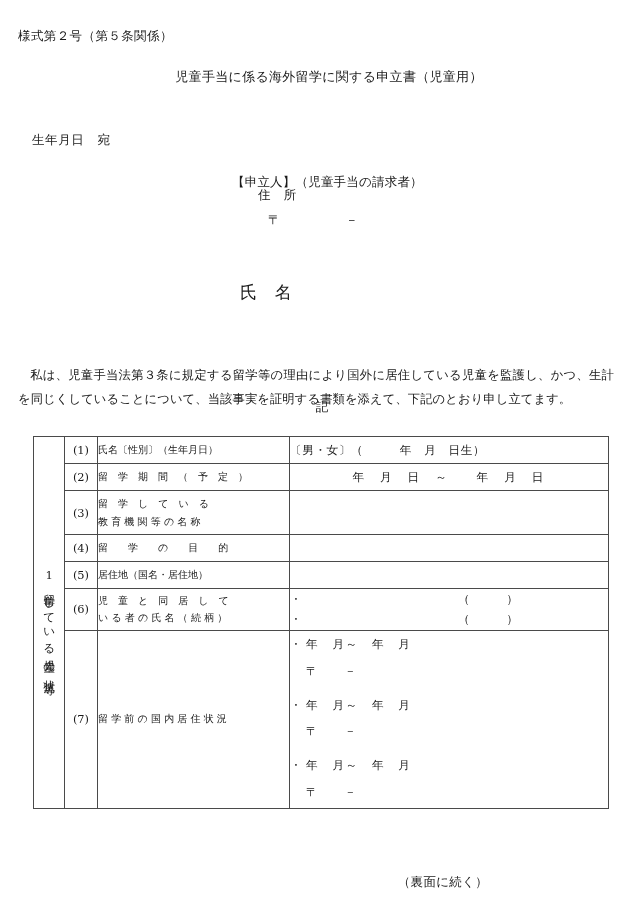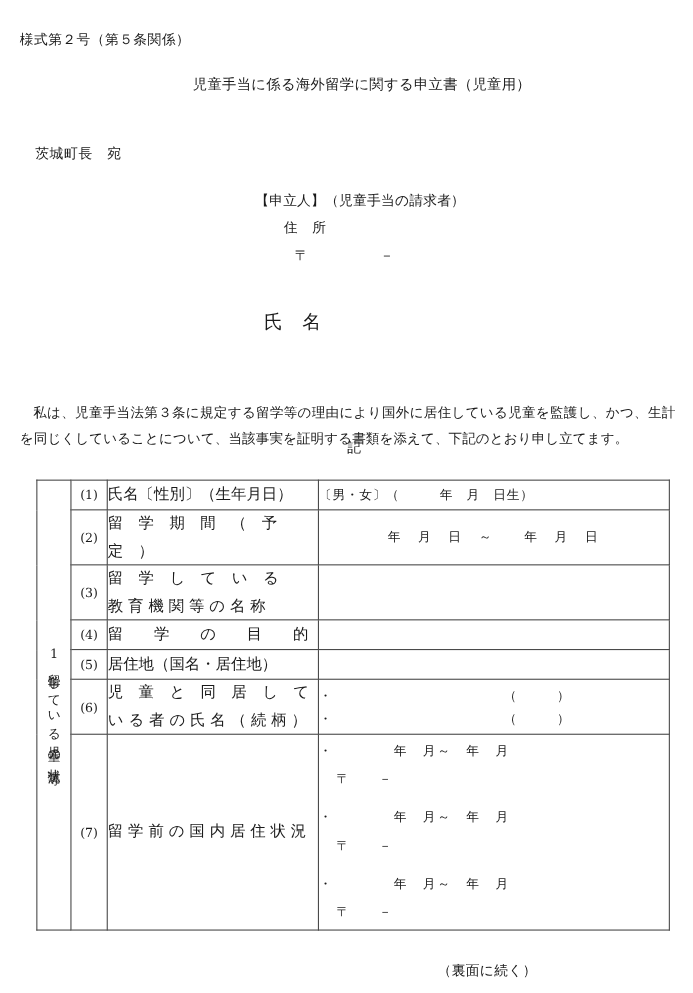--- a/index.html
+++ b/index.html
@@ -56,21 +56,20 @@
     left: 232px;
     top: 176px;
     font-size: 12.5px;
     line-height: 1;
   }
   .applicant-head {
     letter-spacing: 0.2px;
     white-space: nowrap;
   }
   .applicant-addr-label {
-    margin-top: 12px;
     margin-left: 26px;
     letter-spacing: 0.4px;
   }
   .applicant-zip {
     margin-top: 13px;
     margin-left: 36px;
     letter-spacing: 0.4px;
   }
   .applicant-name {
     position: absolute;
@@ -141,21 +140,21 @@
     height: 300px;
     white-space: nowrap;
   }
   .num-cell {
     text-align: center;
     font-size: 11.4px;
     padding: 5px 0;
   }
   .label-cell {
     padding: 6px 9px 6px 11px;
-    font-size: 14px;
+    font-size: 10px;
     line-height: 1.75;
   }
   .value-cell {
     padding: 6px 10px;
     font-size: 11.6px;
     line-height: 1.75;
   }
   .v-right {
     padding-right: 14px;
     letter-spacing: 0.6px;
@@ -180,21 +179,20 @@
   }
   .resi-block { padding: 2px 0 2px 0; }
   .resi-entry { margin-bottom: 14px; }
   .resi-entry:last-child { margin-bottom: 2px; }
   .resi-line1 {
     display: flex;
     align-items: baseline;
   }
   .resi-line1 .bullet { width: 16px; flex: none; }
   .resi-line1 .period {
-    margin-left: 52px;
     letter-spacing: 1.6px;
     white-space: nowrap;
   }
   .resi-line2 {
     margin-top: 6px;
     margin-left: 16px;
     letter-spacing: 1.2px;
   }
   .row-h1 { height: 27px; }
   .row-h2 { height: 27px; }
@@ -216,21 +214,21 @@
 </style>
 </head>
 <body>
 
 <div class="page">
 
   <div class="form-code">様式第２号（第５条関係）</div>
 
   <div class="doc-title">児童手当に係る海外留学に関する申立書（児童用）</div>
 
-  <div class="addressee">茨城町長　宛</div>
+  <div class="addressee">生年月日　宛</div>
 
   <div class="applicant">
     <div class="applicant-head">【申立人】（児童手当の請求者）</div>
     <div class="applicant-addr-label">住　所</div>
     <div class="applicant-zip">〒　　　　　－</div>
   </div>
 
   <div class="applicant-name">氏　名</div>
 
   <div class="statement"><span class="indent"></span><span>私は、児童手当法第３条に規定する留学等の理由により国外に居住している児童を監護し、かつ、生計を同じくしていることについて、当該事実を証明する書類を添えて、下記のとおり申し立てます。</span></div>

